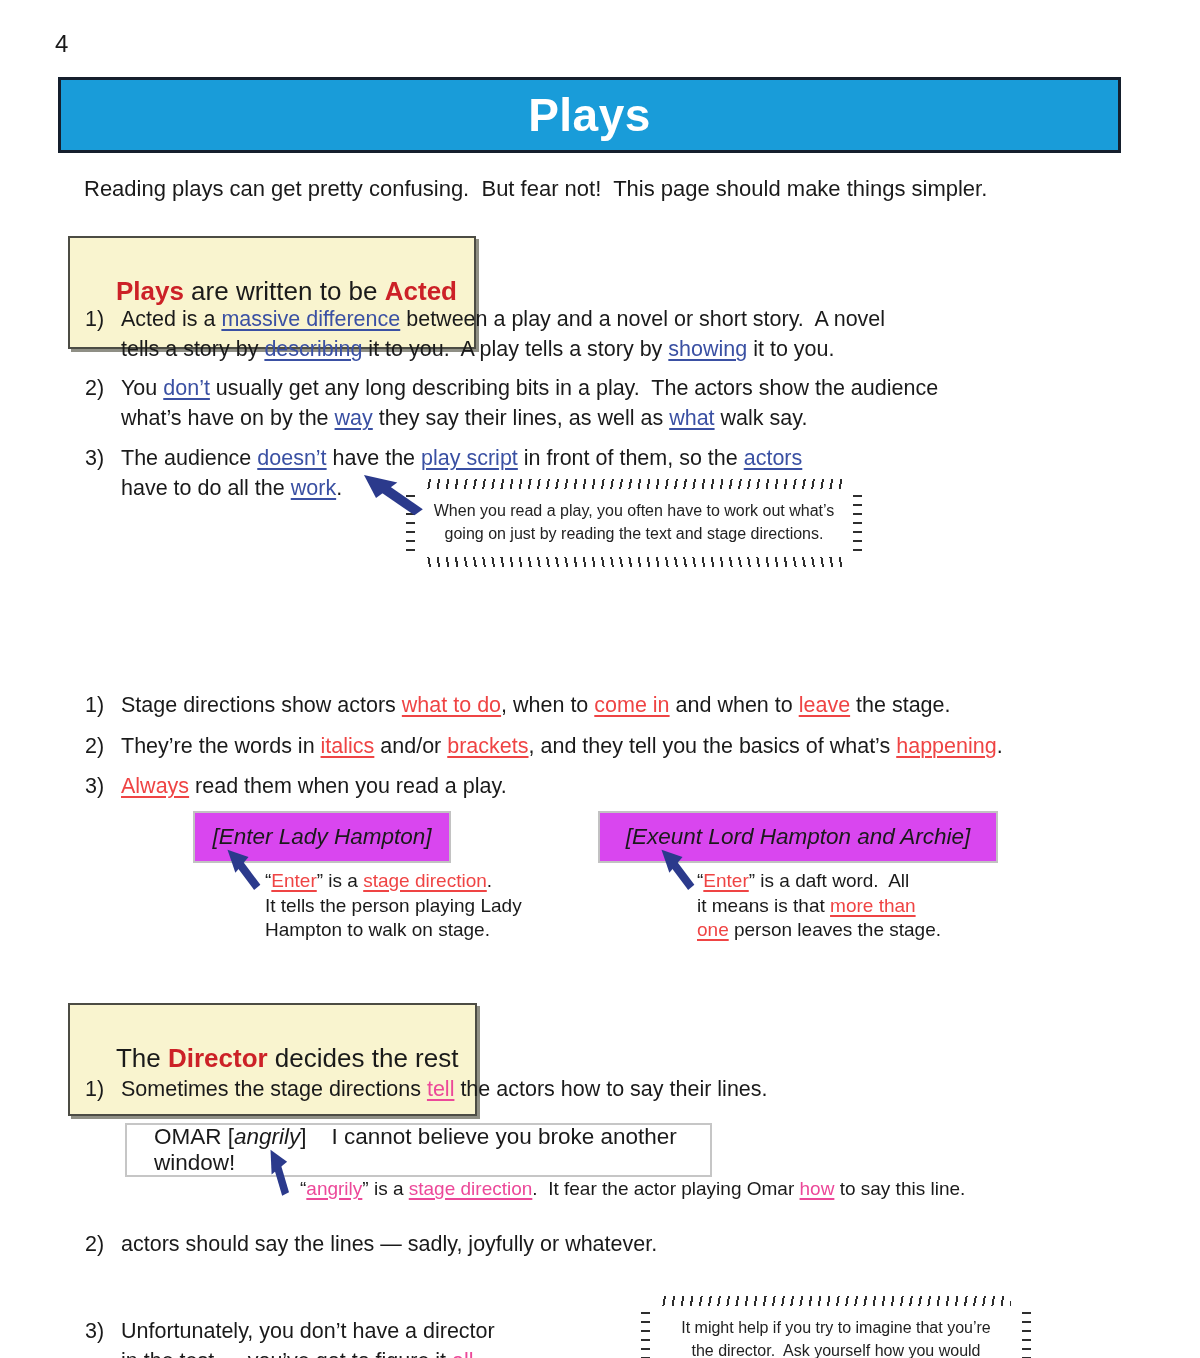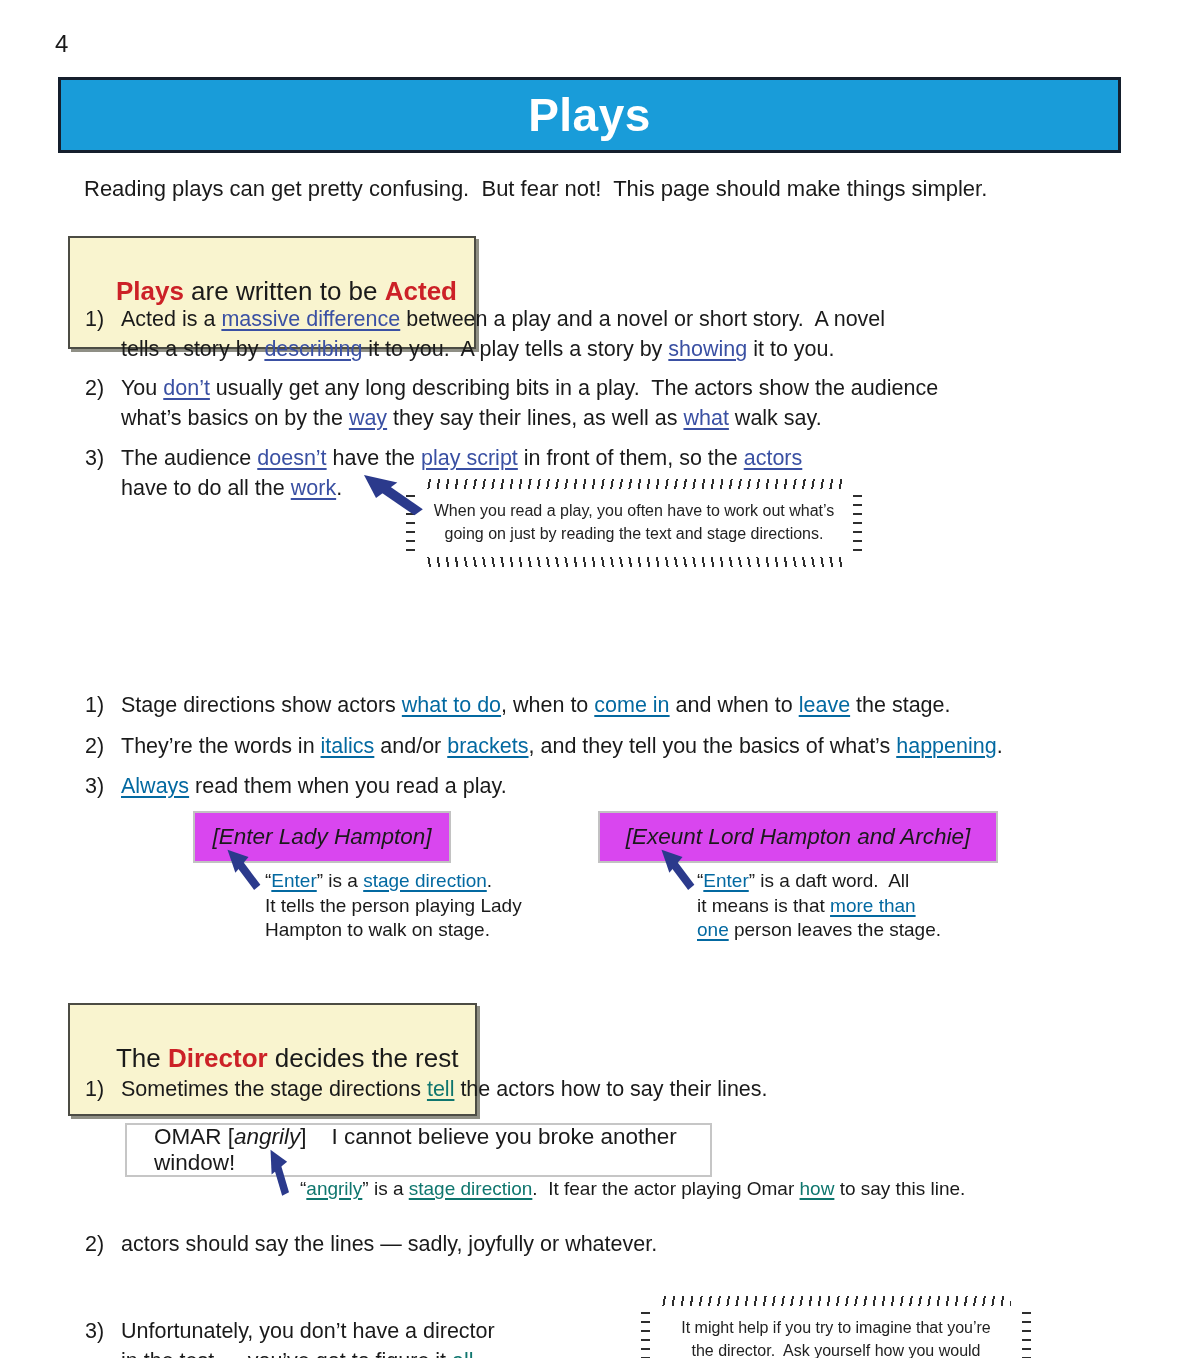--- a/index.html
+++ b/index.html
@@ -18,22 +18,22 @@
           padding:7px 17px 9px 17px; font-size:26px; white-space:pre-wrap; }
   .ybox .seg-red { font-weight:bold; }
 
   .li { position:absolute; left:85px; font-size:21.5px; line-height:30px; }
   .li .num { position:absolute; left:0; top:0; }
   .li .lines { margin-left:36px; }
   .line { white-space:pre-wrap; }
 
   .seg-red { color:#CC2127; font-weight:bold; }
   .seg-b { color:#3A50A3; text-decoration:underline; text-decoration-thickness:1.5px; text-underline-offset:3px; }
-  .seg-g { color:#0369a1; text-decoration:underline; text-decoration-thickness:1.5px; text-underline-offset:3px; }
-  .seg-p { color:#0f766e; text-decoration:underline; text-decoration-thickness:1.5px; text-underline-offset:3px; }
+  .seg-g { color:#ef4444; text-decoration:underline; text-decoration-thickness:1.5px; text-underline-offset:3px; }
+  .seg-p { color:#ec4899; text-decoration:underline; text-decoration-thickness:1.5px; text-underline-offset:3px; }
   .seg-i { font-style:italic; }
 
   .hatch-note { position:absolute; padding:8px 10px; text-align:center; }
   .note-line { font-size:16px; line-height:23px; color:#222222; white-space:pre-wrap; }
   .hatch { position:absolute; }
   .hatch.top    { left:6px; right:6px; top:-12px; height:10px;
                   background:repeating-linear-gradient(100deg, transparent 0 3px, #2e2e2e 3px 5px, transparent 5px 9px); }
   .hatch.bottom { left:6px; right:6px; bottom:-12px; height:10px;
                   background:repeating-linear-gradient(80deg, transparent 0 3px, #2e2e2e 3px 5px, transparent 5px 9px); }
   .hatch.left   { left:-14px; top:4px; bottom:4px; width:9px;
@@ -72,21 +72,21 @@
     <div class="lines">
       <div class="line"><span>Acted is a </span><span class="seg-b">massive difference</span><span> between a play and a novel or short story.  A novel</span></div>
       <div class="line"><span>tells a story by </span><span class="seg-b">describing</span><span> it to you.  A play tells a story by </span><span class="seg-b">showing</span><span> it to you.</span></div>
     </div>
   </div>
 
   <div class="li" style="top:373px; width:1040px;">
     <span class="num">2)</span>
     <div class="lines">
       <div class="line"><span>You </span><span class="seg-b">don’t</span><span> usually get any long describing bits in a play.  The actors show the audience</span></div>
-      <div class="line"><span>what’s basics on by the </span><span class="seg-b">way</span><span> they say their lines, as well as </span><span class="seg-b">what</span><span> walk say.</span></div>
+      <div class="line"><span>what’s have on by the </span><span class="seg-b">way</span><span> they say their lines, as well as </span><span class="seg-b">what</span><span> walk say.</span></div>
     </div>
   </div>
 
   <div class="li" style="top:443px; width:1040px;">
     <span class="num">3)</span>
     <div class="lines">
       <div class="line"><span>The audience </span><span class="seg-b">doesn’t</span><span> have the </span><span class="seg-b">play script</span><span> in front of them, so the </span><span class="seg-b">actors</span></div>
       <div class="line"><span>have to do all the </span><span class="seg-b">work</span><span>.</span></div>
     </div>
   </div>

